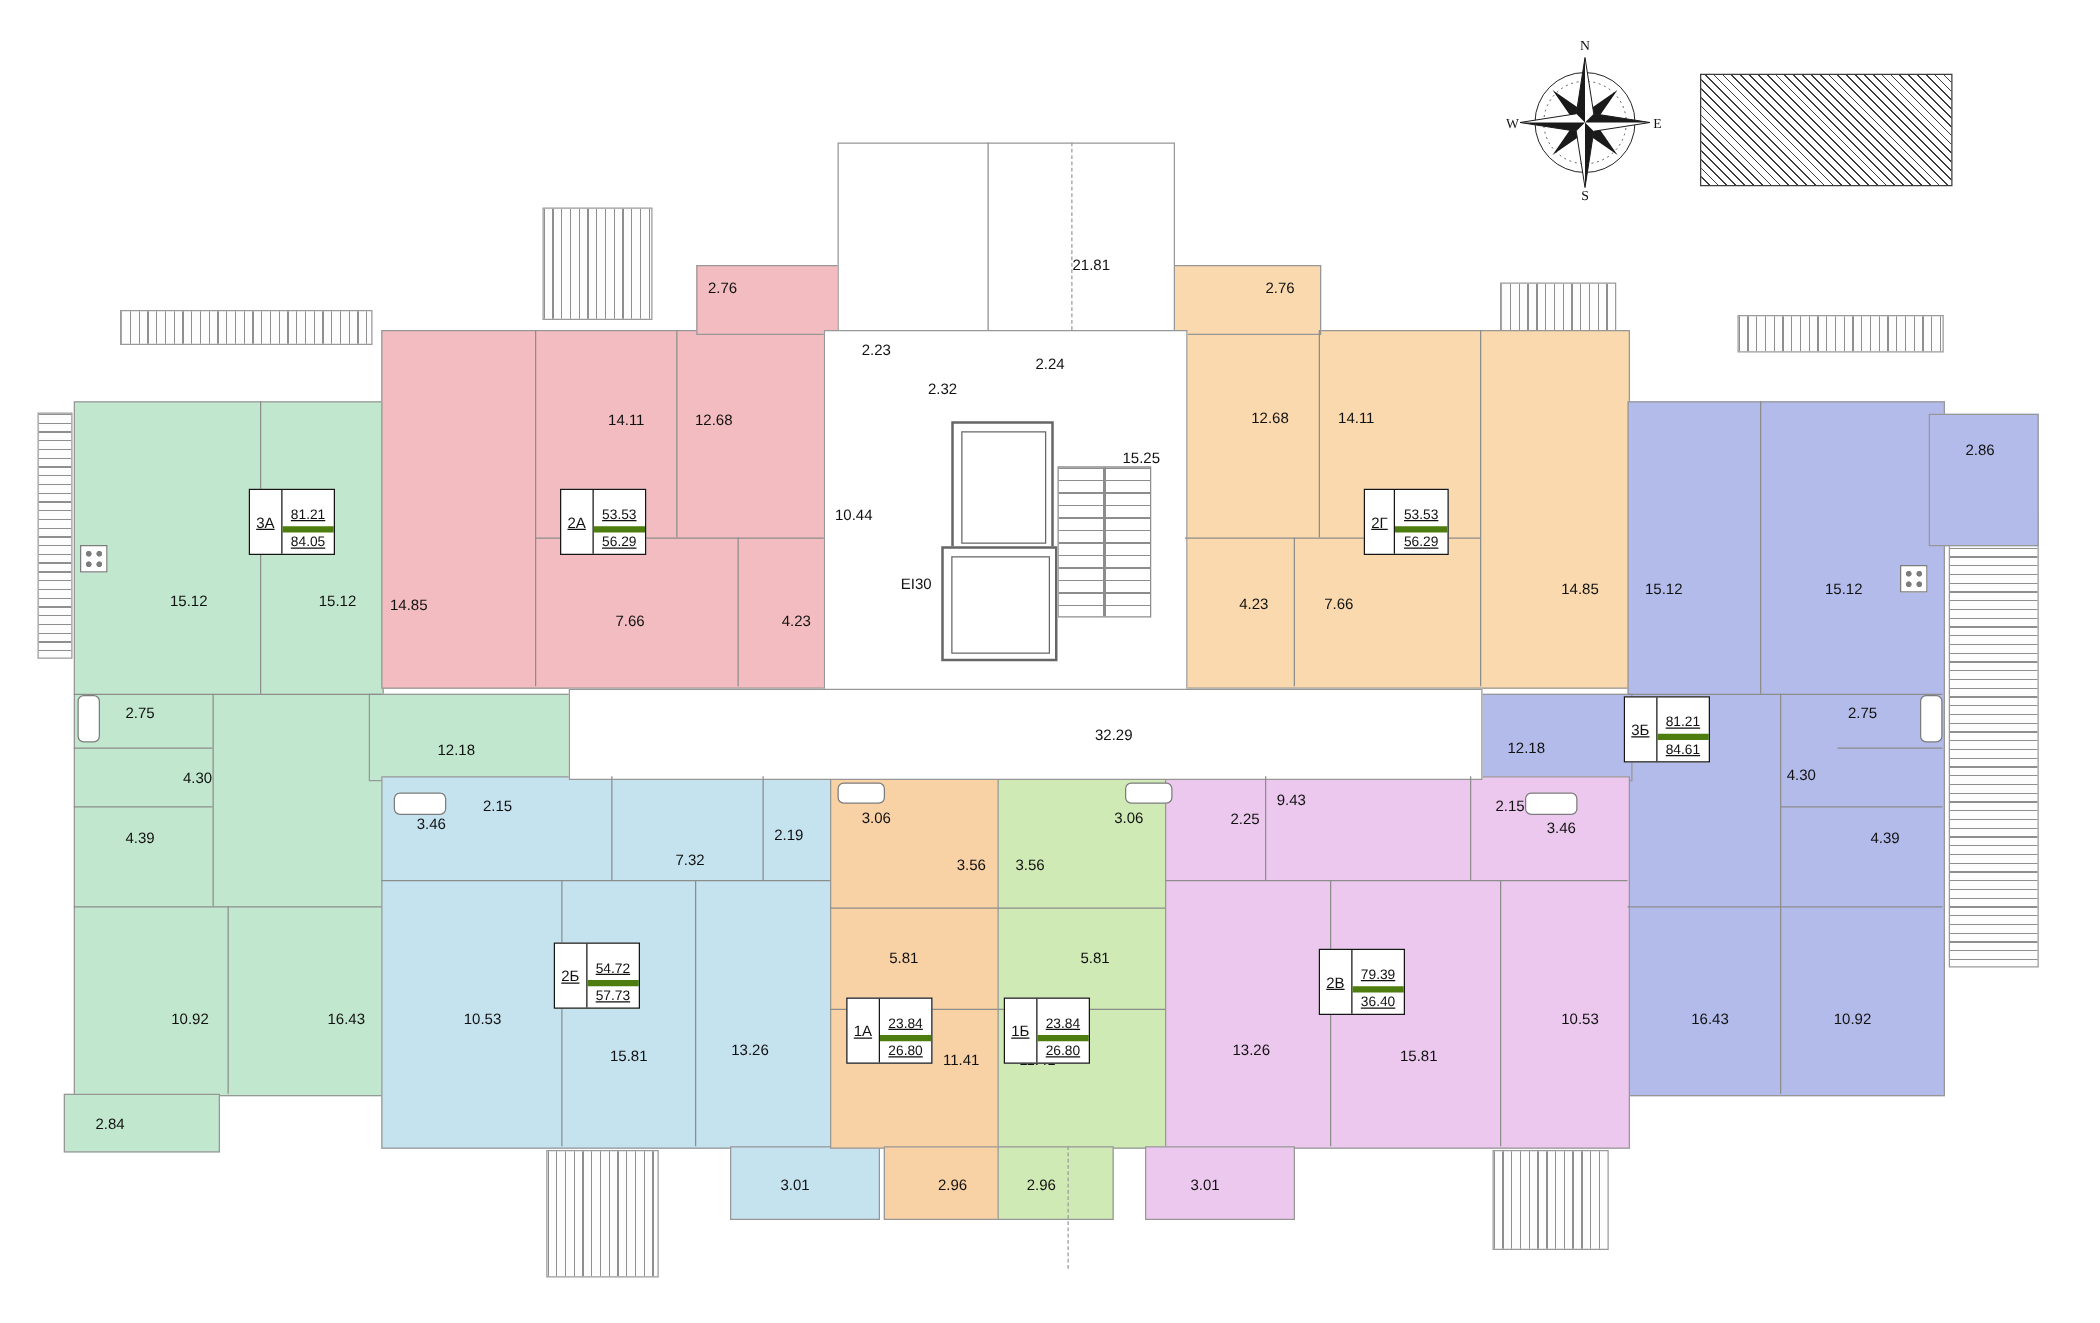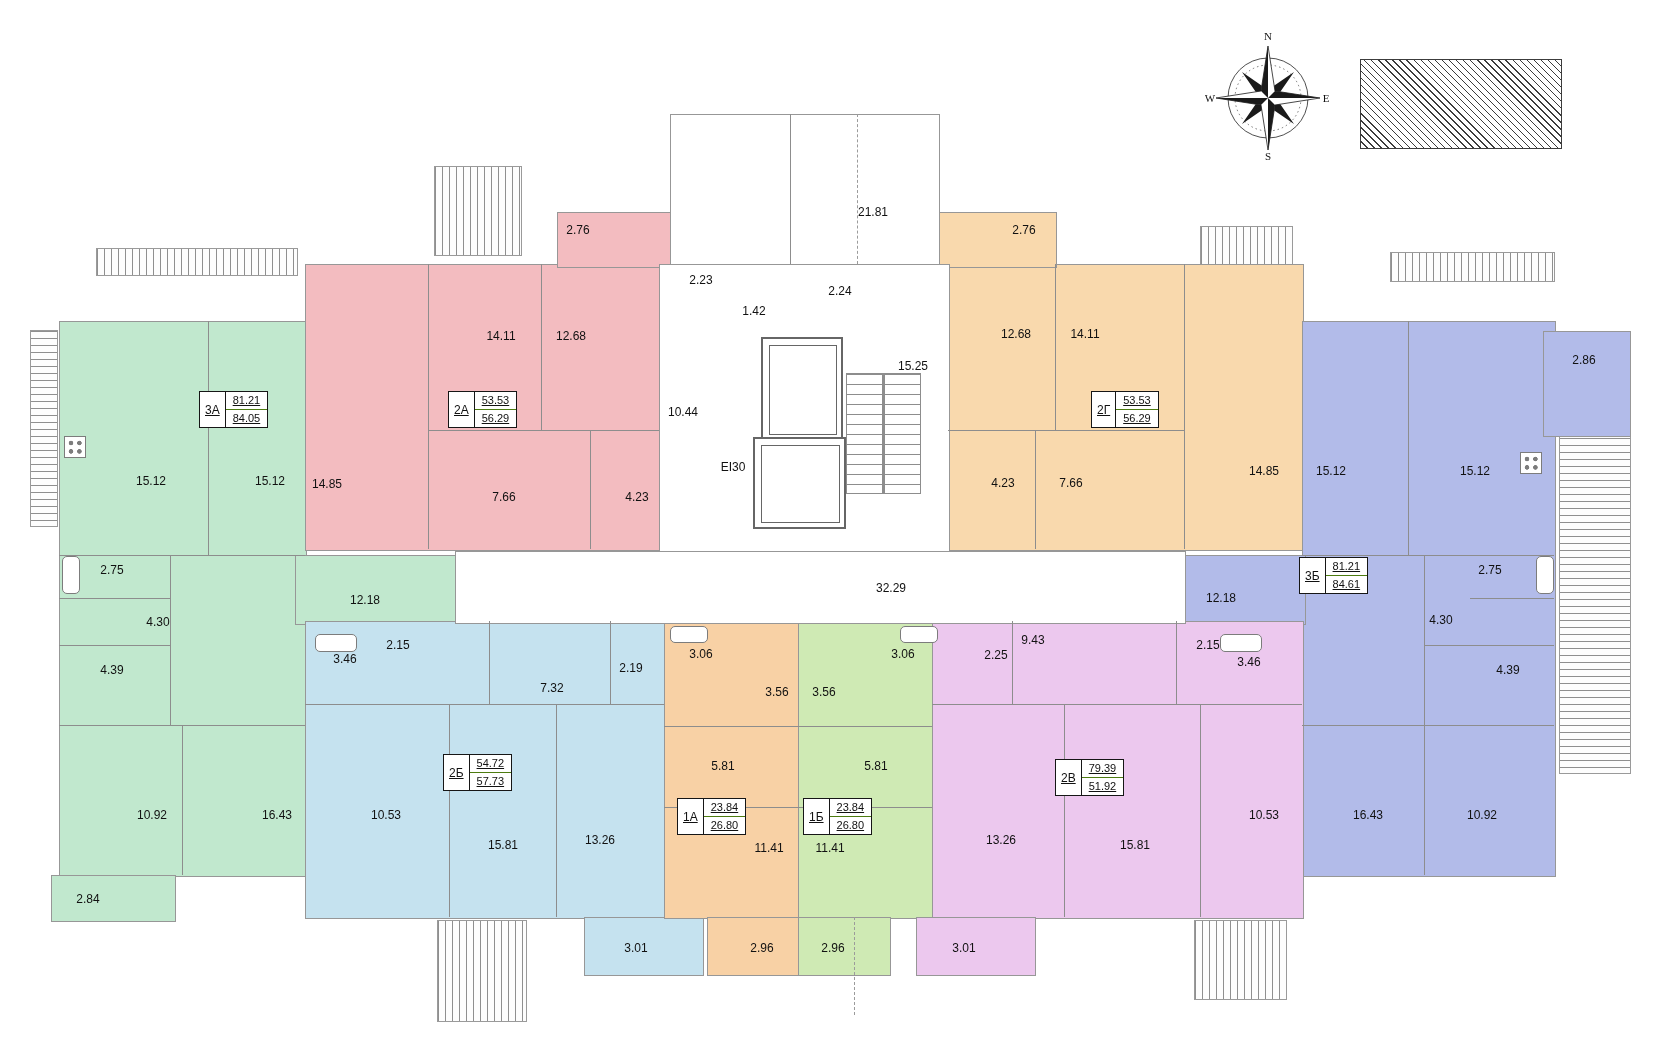--- a/index.html
+++ b/index.html
@@ -26,21 +26,21 @@
                      repeating-linear-gradient(to bottom,#8d8d8d 0 1px,transparent 1px 10px);}
   .elev{position:absolute;border:2px solid #666;background:#fff;padding:6px;z-index:5;}
   .elev-in{width:100%;height:100%;border:1px solid #666;}
   .dash-v{position:absolute;border-left:1px dashed #9b9b9b;z-index:4;}
   .legend-hatch{position:absolute;border:1px solid #3c3c3c;
     background:repeating-linear-gradient(45deg,#ffffff 0 4px,#3c3c3c 4px 5px);}
   .info{position:absolute;display:flex;align-items:stretch;background:#fff;border:1px solid #161616;font-size:11px;line-height:1;z-index:40;text-decoration:underline;}
   .info .num{display:flex;align-items:center;padding:0 5px;border-right:1px solid #161616;font-size:12px;}
   .info .areas{display:flex;flex-direction:column;}
   .info .areas span{padding:3px 7px;}
-  .info .areas .living{border-bottom:1px solid #4d7c0f;}
+  .info .areas .living{border-bottom:5px solid #4d7c0f;margin-top:12px;}
   .stove{position:absolute;border:1px solid #7c7c7c;background-color:#fff;z-index:12;
     background-image:radial-gradient(circle at 30% 30%,#7c7c7c 2px,transparent 2.6px),
                      radial-gradient(circle at 72% 30%,#7c7c7c 2px,transparent 2.6px),
                      radial-gradient(circle at 30% 72%,#7c7c7c 2px,transparent 2.6px),
                      radial-gradient(circle at 72% 72%,#7c7c7c 2px,transparent 2.6px);}
   .tub{position:absolute;border:1px solid #7c7c7c;border-radius:5px;background:#fff;z-index:12;}
   .compass{position:absolute;z-index:40;}
   .compass text{font-size:11px;fill:#111;font-family:"Liberation Serif",serif;}
 </style>
 </head>
@@ -147,21 +147,21 @@
   <div class="stove" style="left:1520px;top:452px;width:20px;height:20px"></div>
   <div class="tub" style="left:62px;top:556px;width:16px;height:36px"></div>
   <div class="tub" style="left:1536px;top:556px;width:16px;height:36px"></div>
   <div class="tub" style="left:315px;top:634px;width:40px;height:16px"></div>
   <div class="tub" style="left:1220px;top:634px;width:40px;height:16px"></div>
   <div class="tub" style="left:670px;top:626px;width:36px;height:15px"></div>
   <div class="tub" style="left:900px;top:626px;width:36px;height:15px"></div>
 
   <span class="lbl" style="left:873px;top:212px">21.81</span>
   <span class="lbl" style="left:701px;top:280px">2.23</span>
-  <span class="lbl" style="left:754px;top:311px">1.42</span>
+  <span class="lbl" style="left:754px;top:311px">2.32</span>
   <span class="lbl" style="left:840px;top:291px">2.24</span>
   <span class="lbl" style="left:683px;top:412px">10.44</span>
   <span class="lbl" style="left:913px;top:366px">15.25</span>
   <span class="lbl" style="left:733px;top:467px">ЕІ30</span>
   <span class="lbl" style="left:891px;top:588px">32.29</span>
 
   <span class="lbl" style="left:151px;top:481px">15.12</span>
   <span class="lbl" style="left:270px;top:481px">15.12</span>
   <span class="lbl" style="left:112px;top:570px">2.75</span>
   <span class="lbl" style="left:158px;top:622px">4.30</span>
@@ -271,21 +271,21 @@
     <span class="num">1Б</span>
     <span class="areas">
       <span class="living">23.84</span>
       <span class="total">26.80</span>
     </span>
   </div>
   <div class="info" style="left:1055px;top:759px">
     <span class="num">2В</span>
     <span class="areas">
       <span class="living">79.39</span>
-      <span class="total">51.92</span>
+      <span class="total">36.40</span>
     </span>
   </div>
 
   <svg class="compass" style="left:1205px;top:30px" width="126" height="132" viewBox="0 0 126 132">
     <g transform="translate(63,68)">
       <circle r="40" fill="none" stroke="#222" stroke-width="0.8"></circle>
       <circle r="33" fill="none" stroke="#222" stroke-width="0.6" stroke-dasharray="1.5 3"></circle>
       <path d="M0,-8 L26,-26 L8,0 L26,26 L0,8 L-26,26 L-8,0 L-26,-26 Z" fill="#1a1a1a"></path>
       <path d="M0,-52 L7,-7 L52,0 L7,7 L0,52 L-7,7 L-52,0 L-7,-7 Z" fill="#ffffff" stroke="#1a1a1a" stroke-width="0.8"></path>
       <path d="M0,-52 L0,0 L-7,-7 Z" fill="#1a1a1a"></path>

